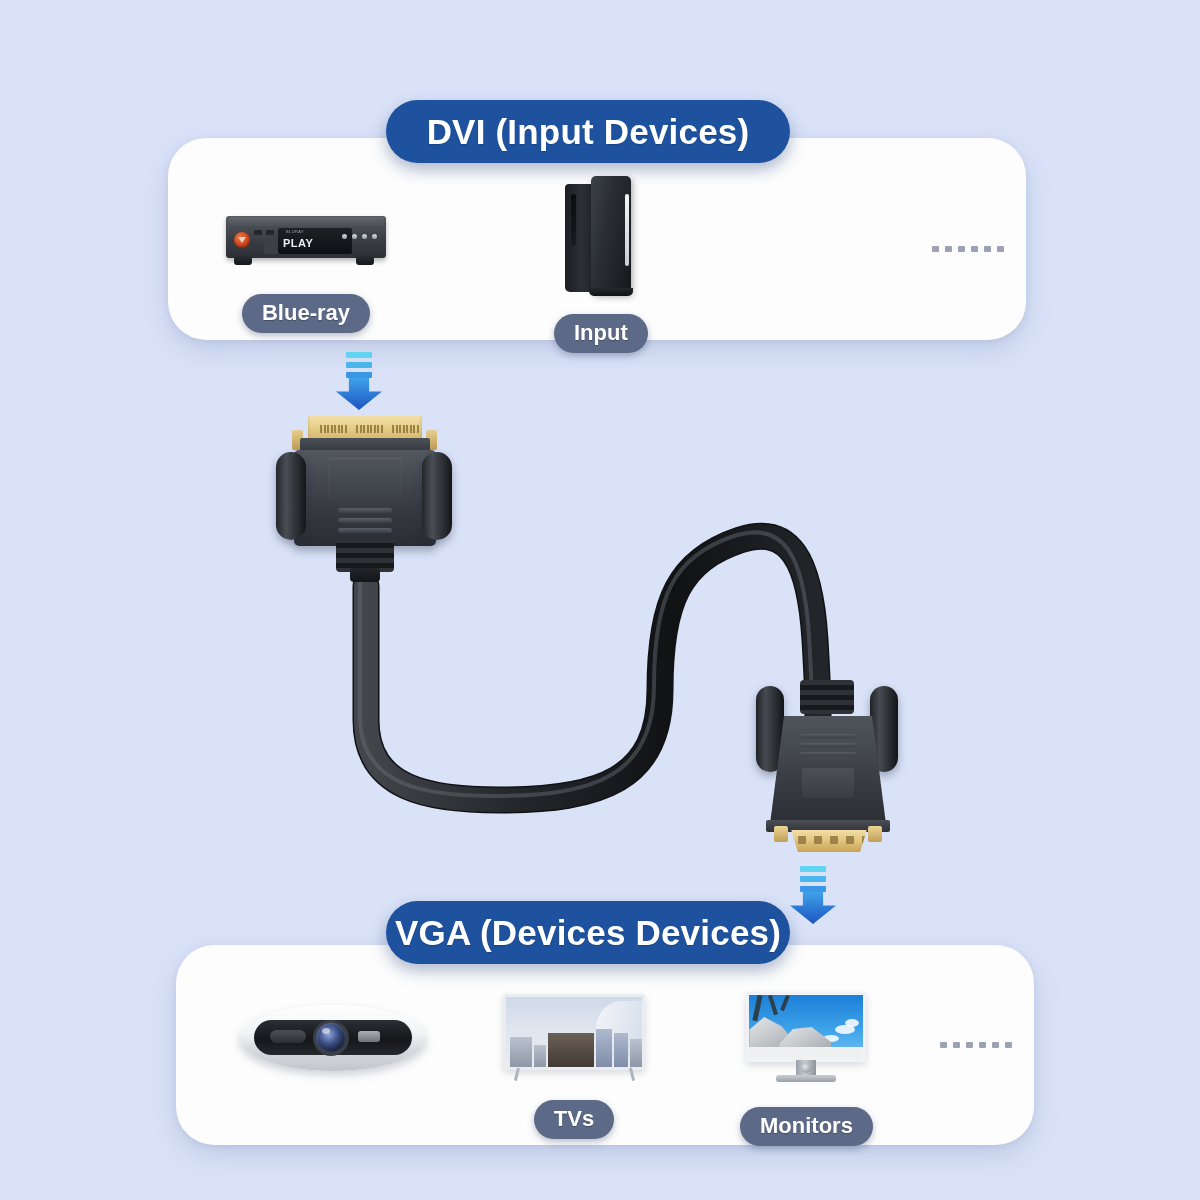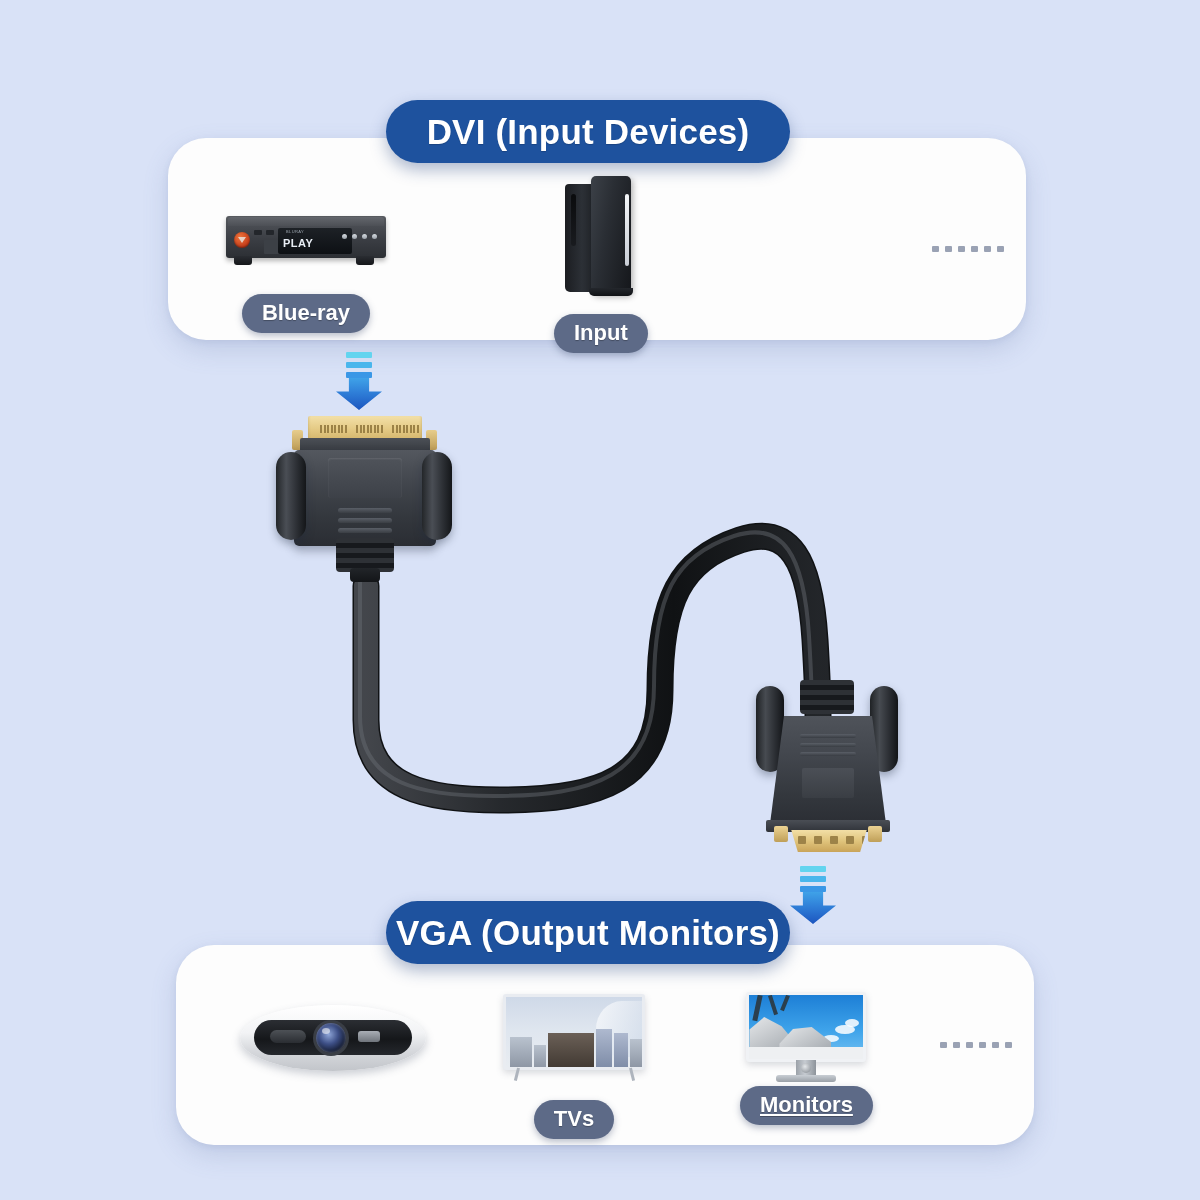--- a/index.html
+++ b/index.html
@@ -416,21 +416,21 @@
           <i></i>
           <i></i>
           <i></i>
           <i></i>
         </div>
     </div>
   </div>
 
   <div class="panel" id="panel-bottom"></div>
 
-  <div class="title-pill" id="title-vga">VGA (Output Monitors)</div>
+  <div class="title-pill" id="title-vga">VGA (Devices Devices)</div>
 
   <div class="device" style="left:240px;top:1005px;">
     <div class="art" style="height:68px;">
       <div class="proj">
         <div class="shell"></div>
         <div class="band"></div>
         <div class="grille"></div>
         <div class="lens"></div>
         <div class="sensor"></div>
       </div>
@@ -473,21 +473,21 @@
                  clip-path:polygon(0 30%,32% 0,70% 22%,100% 62%,100% 100%,0 100%);"></div>
             <div class="rock" style="left:30px;top:32px;width:52px;height:32px;
                  clip-path:polygon(0 52%,26% 6%,62% 0,100% 48%,100% 100%,0 100%);"></div>
             <div class="rock" style="left:0;top:52px;width:114px;height:14px;background:#eef0f2;"></div>
           </div>
         </div>
         <div class="neck"></div>
         <div class="stand"></div>
       </div>
     </div>
-    <div class="pill" style="margin-top:0;text-decoration:underline;">Monitors</div>
+    <div class="pill" style="margin-top:21px;">Monitors</div>
   </div>
 
   <div class="dots" style="left:940px;top:1042px;">
     <i></i>
       <i></i>
       <i></i>
       <i></i>
       <i></i>
       <i></i>
   </div>

